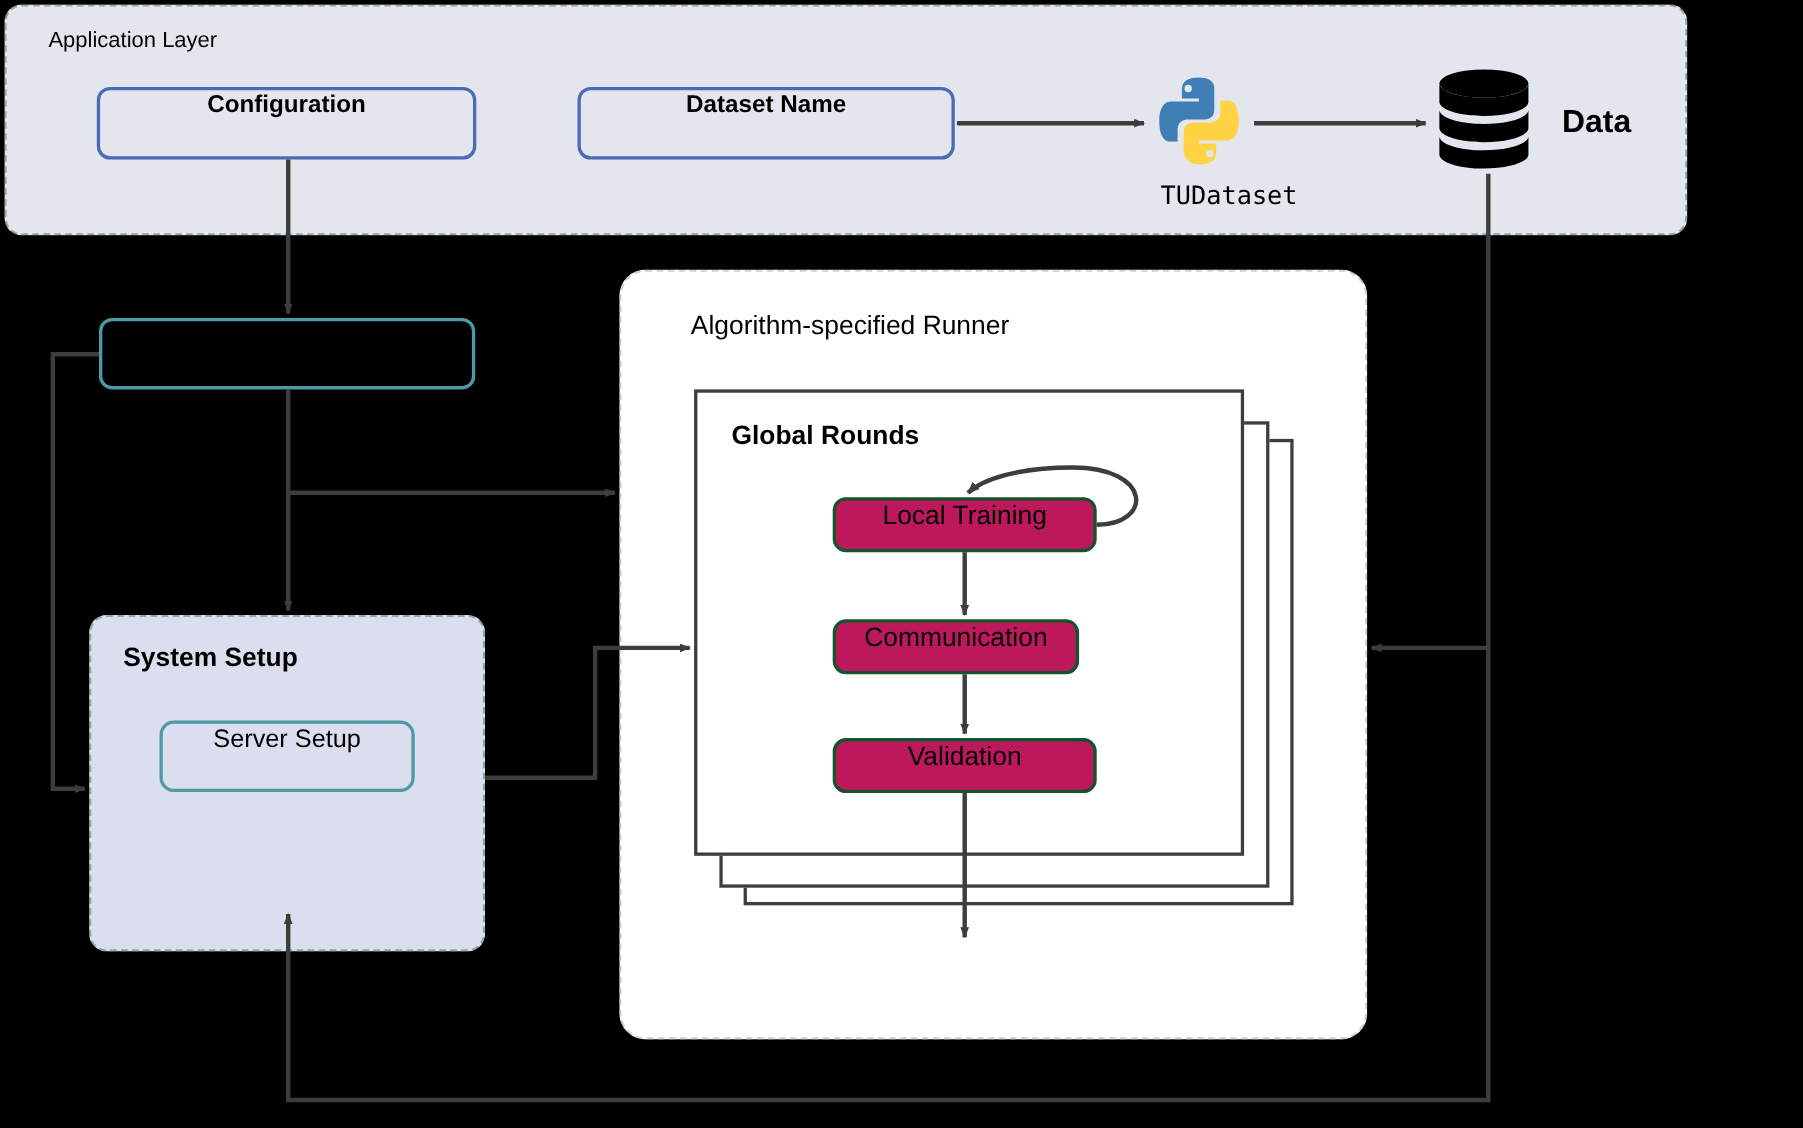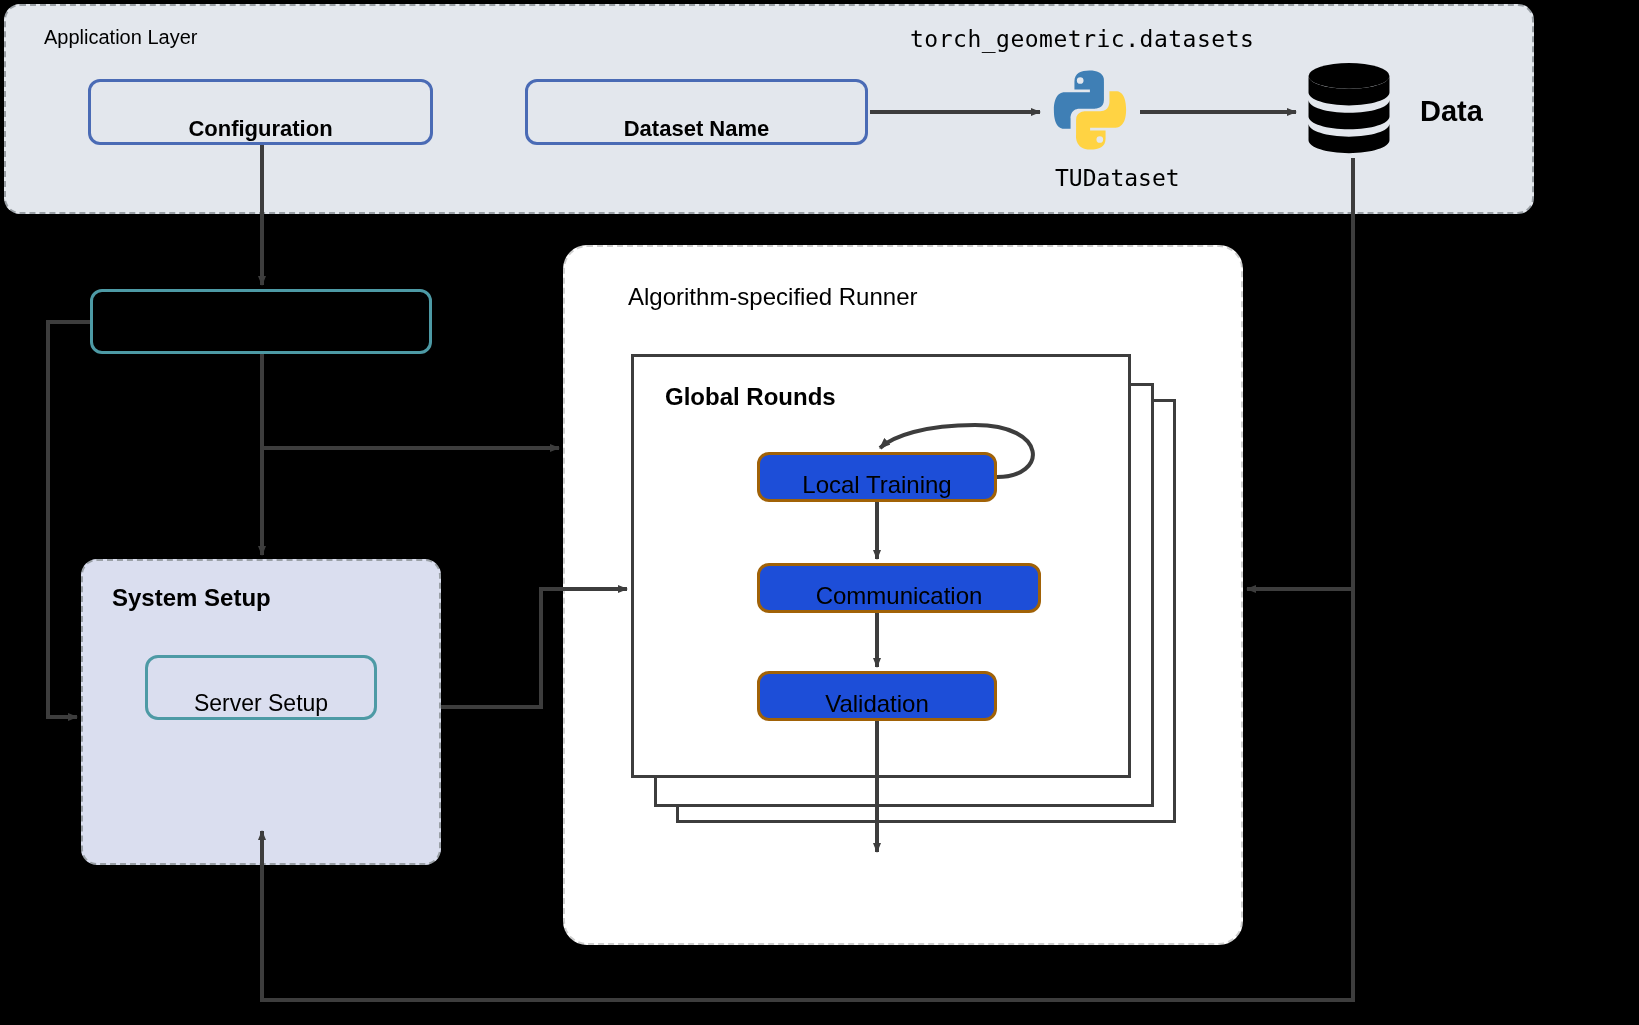--- a/index.html
+++ b/index.html
@@ -22,21 +22,21 @@
     left: 0;
     top: 0;
     width: 1639px;
     height: 1025px;
     pointer-events: none;
   }
   .node {
     position: absolute;
     box-sizing: border-box;
     display: flex;
-    align-items: flex-end;
+    align-items: flex-start;
     justify-content: center;
     text-align: center;
   }
 
   
   #app-layer {
     left: 4px;
     top: 4px;
     width: 1530px;
     height: 210px;
@@ -155,44 +155,43 @@
   #rounds-front { left: 631px; top: 354px; width: 500px; height: 424px; }
   #rounds-title {
     position: absolute;
     left: 665px; top: 383px;
     font-size: 24px; font-weight: bold; color: #000000;
     z-index: 6;
   }
 
   
   .step-box {
-    border: 3px solid #a16207;
+    border: 3px solid #14532d;
     border-radius: 12px;
-    background: #1d4ed8;
+    background: #be185d;
     font-size: 24px;
     color: #000000;
     z-index: 6;
   }
   #local-training-box  { left: 757px; top: 452px; width: 240px; height: 50px; }
-  #communication-box   { left: 757px; top: 563px; width: 284px; height: 50px; }
+  #communication-box   { left: 757px; top: 563px; width: 224px; height: 50px; }
   #validation-box      { left: 757px; top: 671px; width: 240px; height: 50px; }
 
   .db-icon { position: absolute; left: 1303px; top: 62px; width: 92px; height: 96px; }
   .py-icon { position: absolute; left: 1047px; top: 66px; width: 86px; height: 88px; }
 
   svg.top { z-index: 8; }
 </style>
 </head>
 <body>
 
 <div id="canvas">
 
   <div class="node" id="app-layer"></div>
   <div id="app-layer-title">Application Layer</div>
-  <div id="pkg-label">torch_geometric.datasets</div>
   <div id="tudataset-label">TUDataset</div>
   <div id="data-label">Data</div>
 
   <div class="node blue-box" id="configuration-box">
     <span>Configuration</span>
   </div>
   <div class="node blue-box" id="dataset-name-box">
     <span>Dataset Name</span>
   </div>
 

